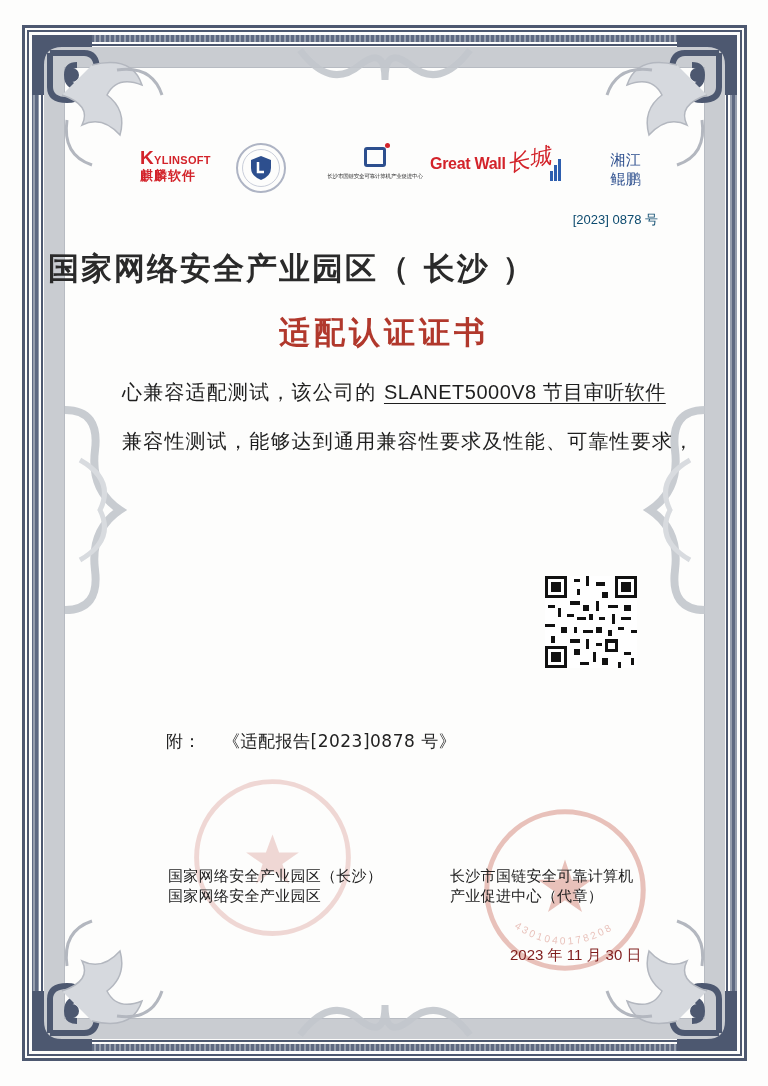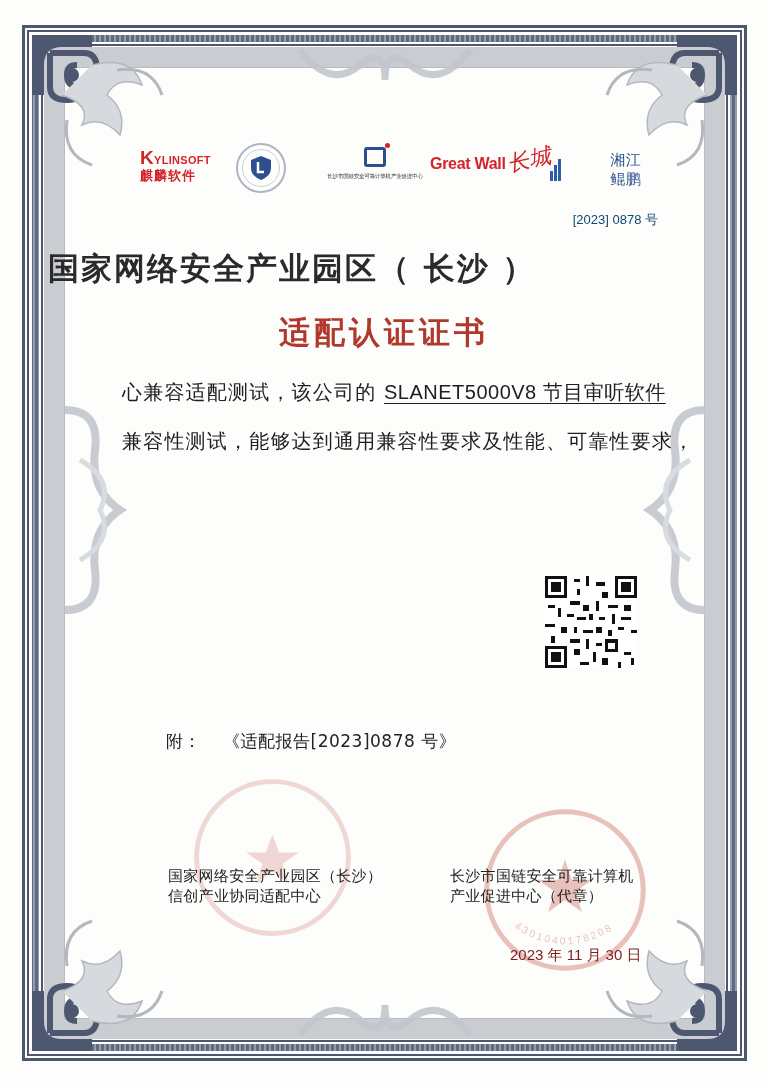--- a/index.html
+++ b/index.html
@@ -271,19 +271,19 @@
   <svg viewBox="0 0 100 100">
     <circle cx="50" cy="50" r="46" fill="none" stroke="#d07a6c" stroke-width="3"></circle>
     <polygon points="50,32 54,44 66,44 56,51 60,63 50,56 40,63 44,51 34,44 46,44" fill="#d07a6c"></polygon>
     <path id="arcb" d="M20 72 Q50 92 80 72" fill="none"></path>
     <text font-size="6" fill="#d07a6c" font-family="Liberation Sans, sans-serif" letter-spacing="1.5"><textPath href="#arcb">4301040178208</textPath></text>
   </svg>
 </div>
 
 <div class="issuer issuer-left">
   <div>国家网络安全产业园区（长沙）</div>
-  <div>信创产业协同适配中心</div>
+  <div>国家网络安全产业园区</div>
 </div>
 <div class="issuer issuer-right">
   <div>长沙市国链安全可靠计算机</div>
   <div>产业促进中心（代章）</div>
 </div>
 <div class="date">2023 年 11 月 30 日</div>
 
 </body></html>

